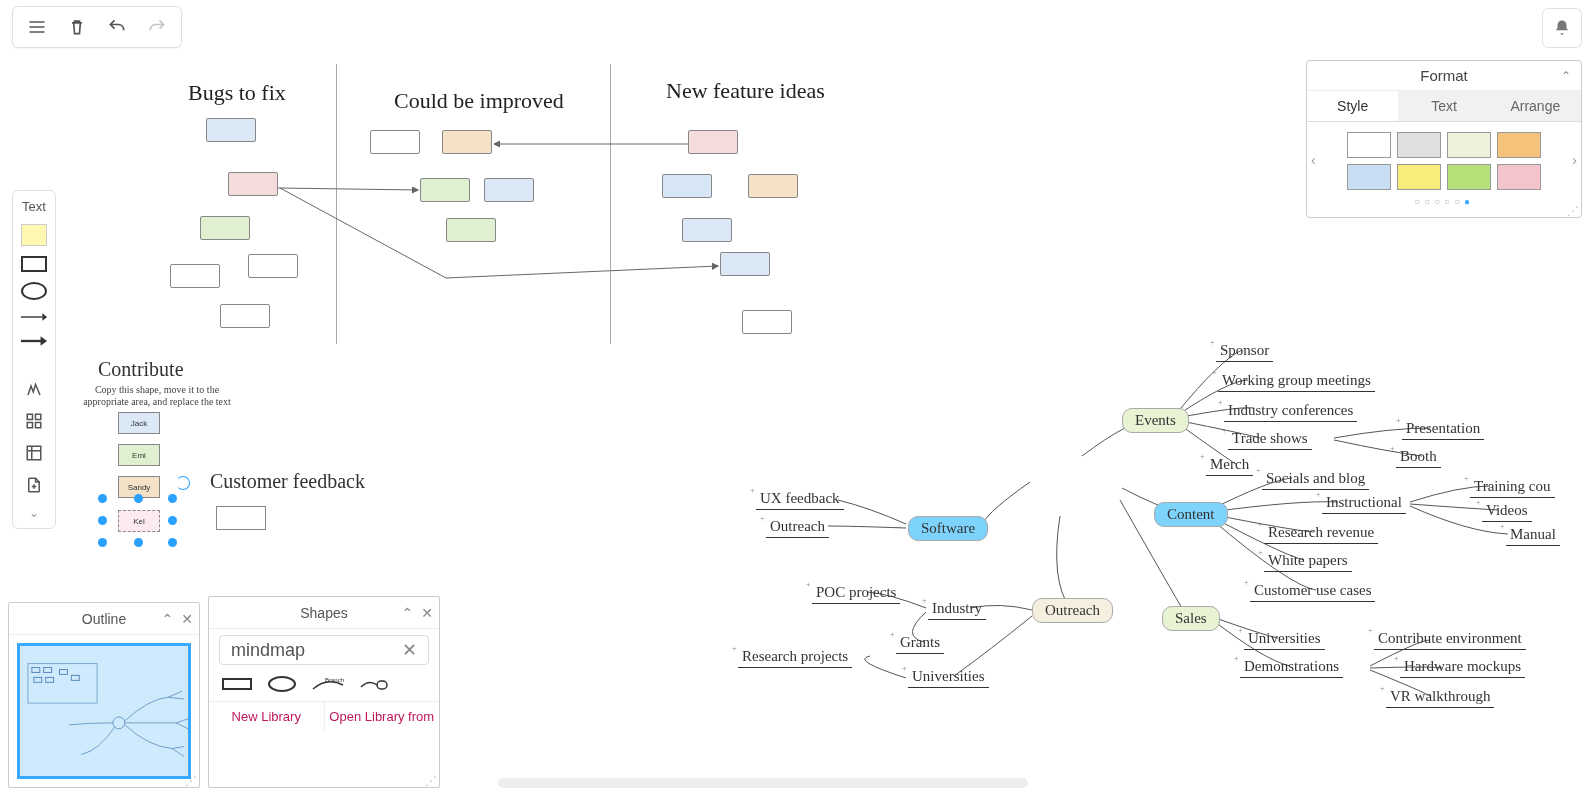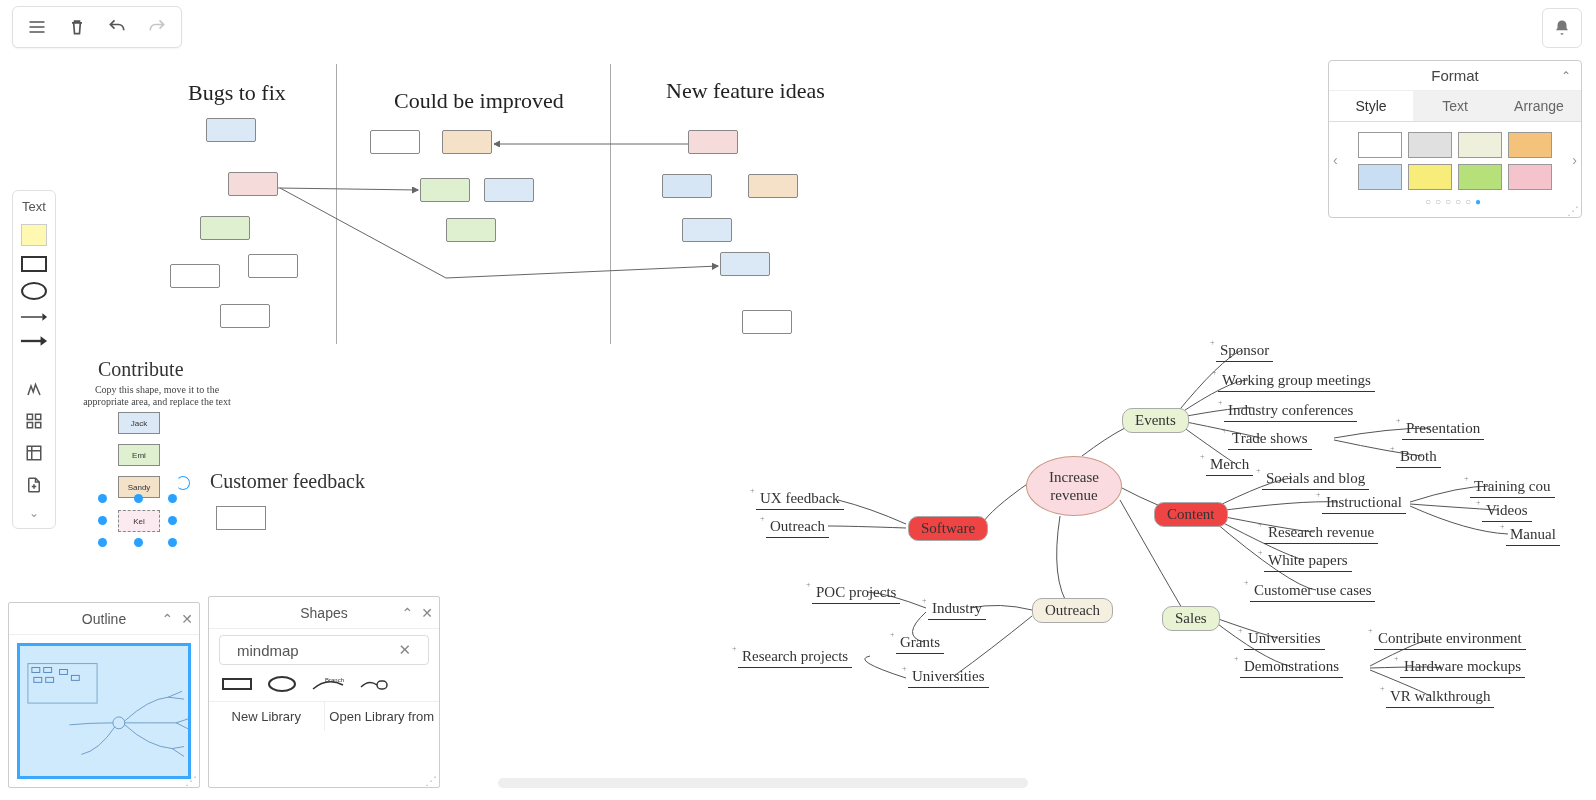--- a/index.html
+++ b/index.html
@@ -48,47 +48,47 @@
 .rot{position:absolute;width:14px;height:14px;border:1.5px solid #2aa0ff;border-radius:50%;border-left-color:transparent;}
 .cust-title{position:absolute;left:210px;top:470px;font-size:20px;}
 .cust-box{position:absolute;left:216px;top:506px;width:50px;height:24px;border:1px solid #888;background:#fff;}
 
 
 .mm{position:absolute;left:730px;top:340px;width:830px;height:390px;}
 .mm svg{position:absolute;inset:0;width:100%;height:100%;}
 .mm-center{position:absolute;left:296px;top:116px;width:96px;height:60px;background:#fadce0;border:1px solid #c98;border-radius:50%;display:flex;align-items:center;justify-content:center;text-align:center;font-size:15px;line-height:1.2;}
 .mm-pill{position:absolute;border:1px solid #aaa;border-radius:10px;padding:3px 12px;font-size:15px;}
 .p-green{background:#e8f3d4;}
-.p-white{background:#ef4444;}
+.p-white{background:#7dd3fc;}
 .p-tan{background:#f5efe0;}
 .mm-leaf{position:absolute;font-size:15px;padding:0 4px 2px;border-bottom:1px solid #333;white-space:nowrap;}
 .mm-leaf::before{content:"+";position:absolute;left:-6px;top:-4px;font-size:8px;color:#888;}
 
 
 .outline{position:absolute;left:8px;bottom:12px;width:192px;height:186px;border:1px solid #ccc;background:#fff;border-radius:2px;display:flex;flex-direction:column;}
 .outline-head{display:flex;align-items:center;justify-content:center;height:32px;border-bottom:1px solid #eee;position:relative;font-size:14px;color:#555;}
 .panel-icons{position:absolute;right:6px;display:flex;gap:8px;color:#888;font-size:14px;}
 .outline-thumb{margin:8px;flex:1;border:3px solid #3aa8ff;background:#cfeafd;position:relative;overflow:hidden;}
 .outline-thumb svg{width:100%;height:100%;}
 .resize-grip{position:absolute;right:2px;bottom:2px;color:#bbb;font-size:12px;line-height:8px;}
 
 
 .shapes{position:absolute;left:208px;bottom:12px;width:232px;height:192px;border:1px solid #ccc;background:#fff;border-radius:2px;display:flex;flex-direction:column;}
 .search-row{padding:6px 10px;}
-.search-box{display:flex;align-items:center;border:1px solid #ddd;border-radius:4px;height:30px;padding:0 17px;font-size:15px;color:#555;background:#fff;}
+.search-box{display:flex;align-items:center;border:1px solid #ddd;border-radius:4px;height:30px;padding:0 11px;font-size:18px;color:#555;background:#fff;}
 .search-box span.x{margin-left:auto;color:#888;cursor:pointer;}
 .shape-samples{display:flex;gap:14px;padding:4px 12px 8px;align-items:center;}
 .sample{height:18px;}
 .more-shapes{text-align:center;font-size:13px;color:#555;padding:6px 0;border-top:1px solid #eee;}
 .lib-row{display:flex;border-top:1px solid #eee;height:30px;}
-.lib-row>div{flex:1;text-align:center;font-size:13px;color:#404040;display:flex;align-items:center;justify-content:center;}
+.lib-row>div{flex:1;text-align:center;font-size:13px;color:#be185d;display:flex;align-items:center;justify-content:center;}
 .lib-row>div:first-child{border-right:1px solid #eee;}
 
 
-.format{position:absolute;right:14px;top:60px;width:254px;border:1px solid #ccc;border-radius:4px;background:#fff;}
+.format{position:absolute;right:14px;top:60px;width:276px;border:1px solid #ccc;border-radius:4px;background:#fff;}
 .format-head{position:relative;text-align:center;font-size:15px;color:#444;padding:6px 0;border-bottom:1px solid #eee;}
 .format-head .chev{position:absolute;right:10px;top:8px;color:#888;font-size:12px;}
 .format-tabs{display:flex;border-bottom:1px solid #ddd;}
 .format-tabs>div{flex:1;text-align:center;padding:7px 0;font-size:14px;color:#666;background:#f1f1f1;}
 .format-tabs>div.active{background:#fff;color:#333;}
 .swatch-area{padding:10px 12px;position:relative;}
 .swatch-grid{display:grid;grid-template-columns:repeat(4,44px);gap:6px;justify-content:center;}
 .sw{height:26px;border:1px solid #999;}
 .sw:nth-child(1){background:#fff;}
 .sw:nth-child(2){background:#e0e0e0;}
@@ -281,21 +281,20 @@
       <path d="M680 166 Q738 192 778 194"></path>
 
       <path d="M480 276 Q530 294 548 298"></path>
       <path d="M480 278 Q534 320 560 326"></path>
       <path d="M640 326 Q690 300 700 300"></path>
       <path d="M640 328 Q700 326 712 328"></path>
       <path d="M640 330 Q694 352 700 356"></path>
     </g>
   </svg>
 
-  <div class="mm-center">Increase revenue</div>
 
   <div class="mm-pill p-white" style="left:178px;top:176px">Software</div>
   <div class="mm-leaf" style="left:26px;top:150px">UX feedback</div>
   <div class="mm-leaf" style="left:36px;top:178px">Outreach</div>
 
   <div class="mm-pill p-tan" style="left:302px;top:258px">Outreach</div>
   <div class="mm-leaf" style="left:198px;top:260px">Industry</div>
   <div class="mm-leaf" style="left:178px;top:328px">Universities</div>
   <div class="mm-leaf" style="left:82px;top:244px">POC projects</div>
   <div class="mm-leaf" style="left:166px;top:294px">Grants</div>

